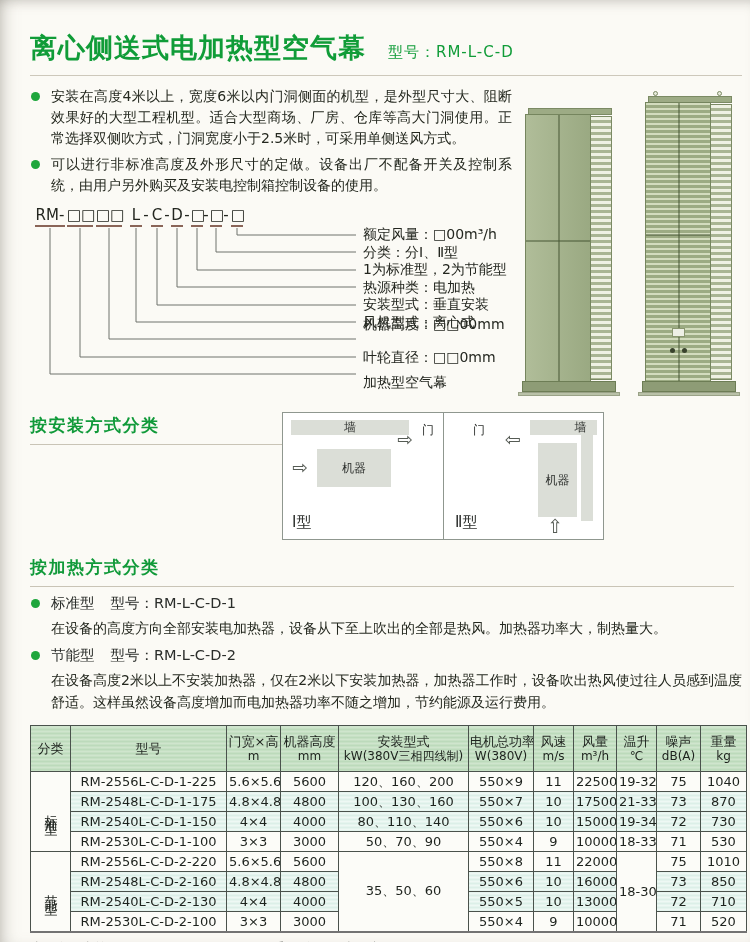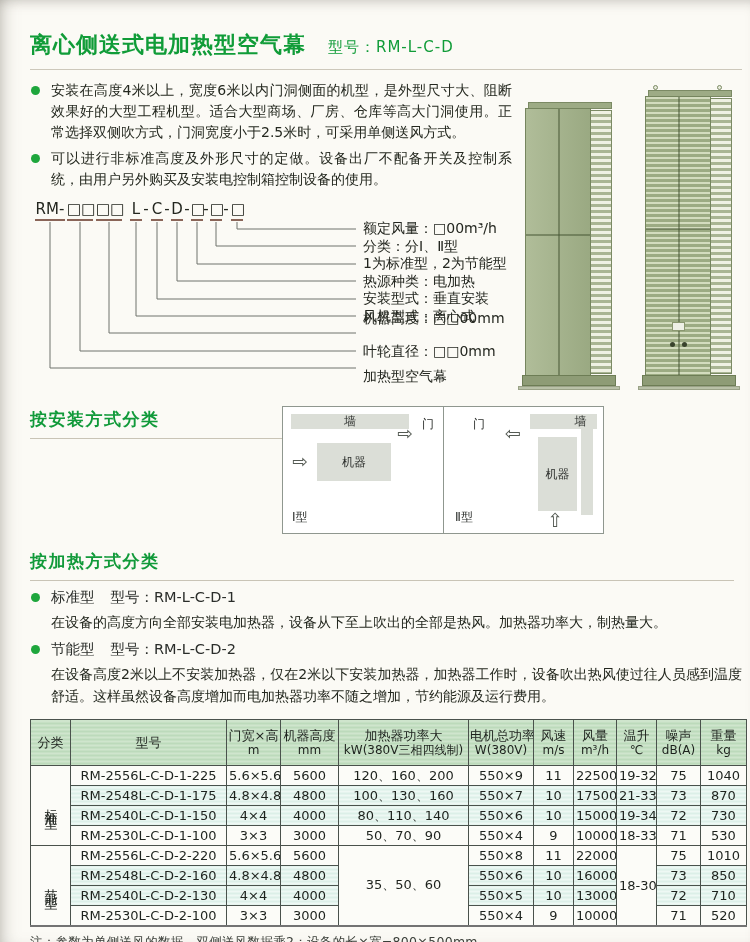--- a/index.html
+++ b/index.html
@@ -12,21 +12,21 @@
   .page {
     position:relative;
     width:750px; height:942px;
     background:#fbfaf5;
     overflow:hidden;
     box-shadow:inset 12px 0 18px -12px rgba(120,115,105,.55), inset 0 10px 14px -10px rgba(120,115,105,.4);
     padding-top:30px;
   }
   
   .hdr { margin-left:30px; display:flex; align-items:baseline; gap:22px; }
-  .hdr h1 { font-size:22px; font-weight:bold; color:#109c38; letter-spacing:1px; }
+  .hdr h1 { font-size:27px; font-weight:bold; color:#109c38; letter-spacing:1px; }
   .hdr .model { font-size:15px; color:#109c38; letter-spacing:1px; }
   .title-rule { margin:9px 8px 0 30px; border-top:1px solid #cdc8bb; }
   
   .intro { display:flex; margin:10px 0 0 30px; }
   .intro-left { width:488px; }
   .bullets { width:482px; }
   .bullet-item { display:flex; margin-bottom:5px; }
   .dot { flex:0 0 9px; width:9px; height:9px; border-radius:50%; background:#1ea63c; margin:6px 11px 0 1px; }
   .bullet-item p { font-size:14px; line-height:21px; text-align:justify; color:#24281f; }
   
@@ -62,21 +62,21 @@
   .idg .divider { position:absolute; left:160px; top:0; width:1px; height:100%; background:#8f978f; }
   .gray { position:absolute; background:#dbded7; }
   .idg-txt { position:absolute; font-size:12px; color:#2c2f2c; }
   .wall1 { left:8px; top:7px; width:118px; height:15px; }
   .mach1 { left:34px; top:36px; width:74px; height:38px; }
   .wall2h { left:247px; top:7px; width:67px; height:15px; }
   .wall2v { left:298px; top:22px; width:12px; height:86px; }
   .mach2 { left:255px; top:30px; width:39px; height:74px; }
   .glabel { display:flex; align-items:center; justify-content:center; font-size:12px; color:#2c2f2c; }
   .arrow { position:absolute; font-size:19px; color:#555b54; line-height:1; }
-  .type-label { position:absolute; bottom:7px; font-size:12px; color:#2c2f2c; }
+  .type-label { position:absolute; bottom:7px; font-size:15px; color:#2c2f2c; }
   
   .heating { margin:16px 8px 0 30px; }
   .h-item { margin-top:7px; }
   .h-line1 { display:flex; align-items:center; font-size:14.5px; }
   .h-line1 .dot { margin-top:0; }
   .h-name { margin-right:16px; }
   .h-desc { font-size:14px; line-height:22px; margin:4px 0 0 21px; text-align:justify; color:#24281f; }
   
   table { border-collapse:collapse; table-layout:fixed; width:716px; margin:12px 0 0 30px; font-size:13px; color:#1d221d; }
   th,td { border:1px solid #4a524c; text-align:center; overflow:hidden; white-space:nowrap; }
@@ -259,21 +259,21 @@
           </th>
         <th>
             <div class="h1">门宽×高</div>
             <div class="h2">m</div>
           </th>
         <th>
             <div class="h1">机器高度</div>
             <div class="h2">mm</div>
           </th>
         <th>
-            <div class="h1">加热器功率大</div>
+            <div class="h1">安装型式</div>
             <div class="h2">kW(380V三相四线制)</div>
           </th>
         <th>
             <div class="h1">电机总功率</div>
             <div class="h2">W(380V)</div>
           </th>
         <th>
             <div class="h1">风速</div>
             <div class="h2">m/s</div>
           </th>

